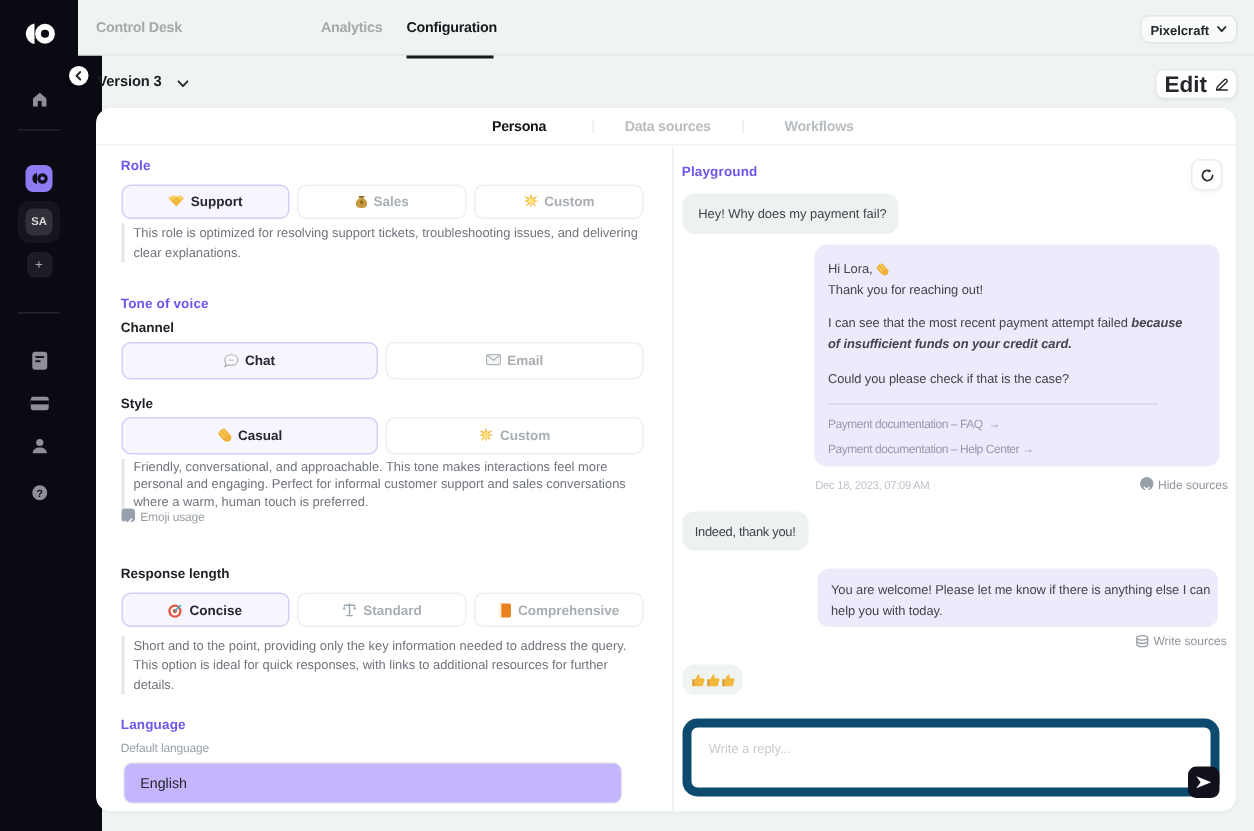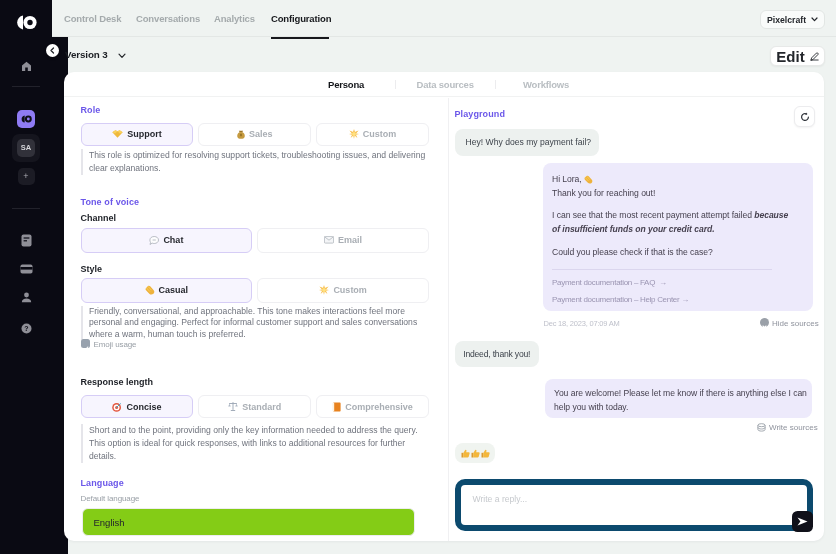--- a/index.html
+++ b/index.html
@@ -106,21 +106,20 @@
 </div>
 
 <div id="collapse">
   <svg width="7" height="7" viewBox="0 0 7 7">
       <path d="M4.5 1 L2 3.5 L4.5 6" stroke="#23262b" stroke-width="1.3" fill="none" stroke-linecap="round" stroke-linejoin="round"></path>
     </svg>
 </div>
 
 <div id="topbar">
   <div class="nav" style="left:12px;">Control Desk</div>
-  <div class="nav" style="left:84px;">Conversations</div>
   <div class="nav" style="left:162px;">Analytics</div>
   <div class="nav active" style="left:219px;">Configuration</div>
   <div id="navline" style="left:219px; width:58px;"></div>
   <div id="pixelbtn">Pixelcraft
     <svg width="7" height="5" viewBox="0 0 7 5">
         <path d="M1 1 L3.5 3.7 L6 1" stroke="#23262b" stroke-width="1.2" fill="none" stroke-linecap="round" stroke-linejoin="round"></path>
       </svg>
   </div>
 </div>
 
@@ -212,21 +211,21 @@
         </svg>Standard</div>
     <div class="opt"><svg width="9" height="10" viewBox="0 0 9 10" style="flex:none;">
           <path d="M1.2 0.4 H7.6 C8.2 0.4 8.6 0.8 8.6 1.4 V8.6 C8.6 9.2 8.2 9.6 7.6 9.6 H1.2 Z" fill="#e8821e"></path>
           <path d="M1.2 0.4 C0.7 0.4 0.4 0.8 0.4 1.4 V8.6 C0.4 9.2 0.7 9.6 1.2 9.6 H2.2 V0.4 Z" fill="#fdf3e3"></path>
         </svg>Comprehensive</div>
   </div>
   <div class="desc" style="top:352px; line-height:13px;">Short and to the point, providing only the key information needed to address the query.<br>This option is ideal for quick responses, with links to additional resources for further<br>details.</div>
 
   <div class="h-purple" style="left:16.5px; top:405.5px;">Language</div>
   <div class="minor" style="left:16.5px; top:421.5px;">Default language</div>
-  <div class="abs" style="left:17.5px; top:435.5px; width:333px; height:28.5px; background:#84cc16; border:1px solid #ededf0; border-radius:6px;
+  <div class="abs" style="left:17.5px; top:435.5px; width:333px; height:28.5px; background:#c4b5fd; border:1px solid #ededf0; border-radius:6px;
        font-size:9.5px; color:#24262c; line-height:27px; padding-left:11px;">English</div>
 
   <div class="h-purple" style="left:390.5px; top:37px;">Playground</div>
   <div class="abs" style="left:729.5px; top:33.5px; width:21px; height:21px; background:#fff; border:1px solid #ececee; border-radius:6px; box-shadow:0 1px 2px rgba(0,0,0,0.05);">
     <svg style="position:absolute; left:5px; top:5px;" width="10" height="10" viewBox="0 0 10 10">
       <path d="M8.4 5 A3.4 3.4 0 1 1 6.7 2.05" stroke="#2d3138" stroke-width="1.2" fill="none" stroke-linecap="round"></path>
       <path d="M6.2 0.6 L7 2.3 L5.3 3" fill="#2d3138"></path>
     </svg>
   </div>
 

